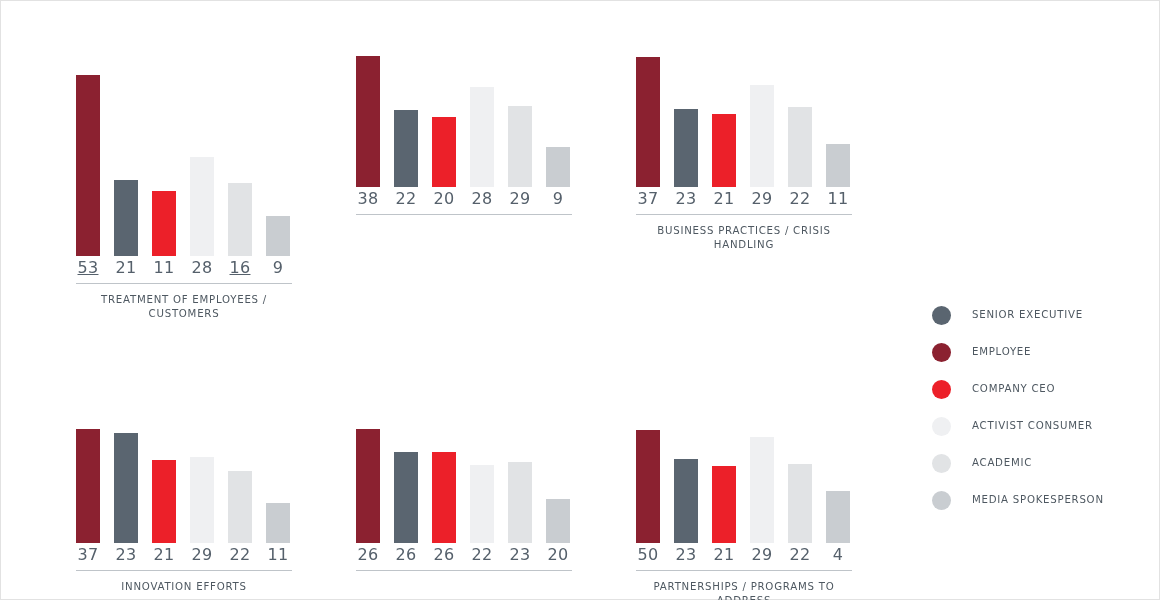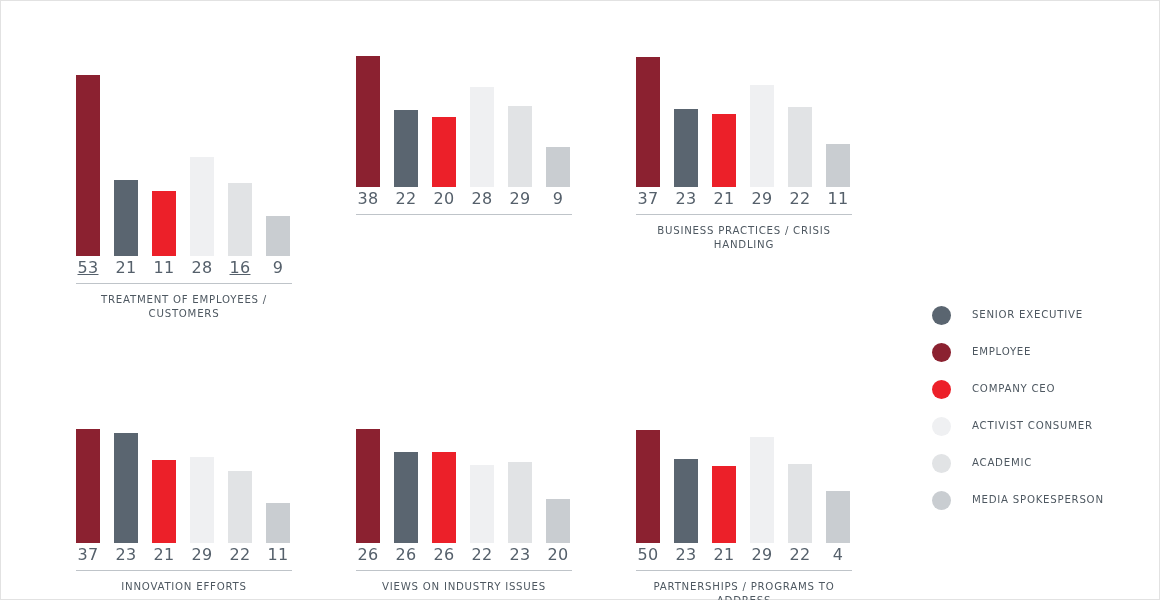--- a/index.html
+++ b/index.html
@@ -226,23 +226,20 @@
         </div>
       <div class="valuerow">
           <div class="valuelabel" style="left: 0px;">26</div>
           <div class="valuelabel" style="left: 38px;">26</div>
           <div class="valuelabel" style="left: 76px;">26</div>
           <div class="valuelabel" style="left: 114px;">22</div>
           <div class="valuelabel" style="left: 152px;">23</div>
           <div class="valuelabel" style="left: 190px;">20</div>
         </div>
       <div class="rule"></div>
-      <div class="caption">
-          <div>VIEWS ON INDUSTRY ISSUES</div>
-        </div>
     </div>
 
     <div class="panel col2 row1">
       <div class="plot">
           <div class="bar" style="left: 0px; width: 24px; height: 113px; background: rgb(139, 33, 48);"></div>
           <div class="bar" style="left: 38px; width: 24px; height: 84px; background: rgb(90, 101, 112);"></div>
           <div class="bar" style="left: 76px; width: 24px; height: 77px; background: rgb(236, 32, 41);"></div>
           <div class="bar" style="left: 114px; width: 24px; height: 106px; background: rgb(239, 240, 242);"></div>
           <div class="bar" style="left: 152px; width: 24px; height: 79px; background: rgb(225, 227, 229);"></div>
           <div class="bar" style="left: 190px; width: 24px; height: 52px; background: rgb(201, 205, 209);"></div>

